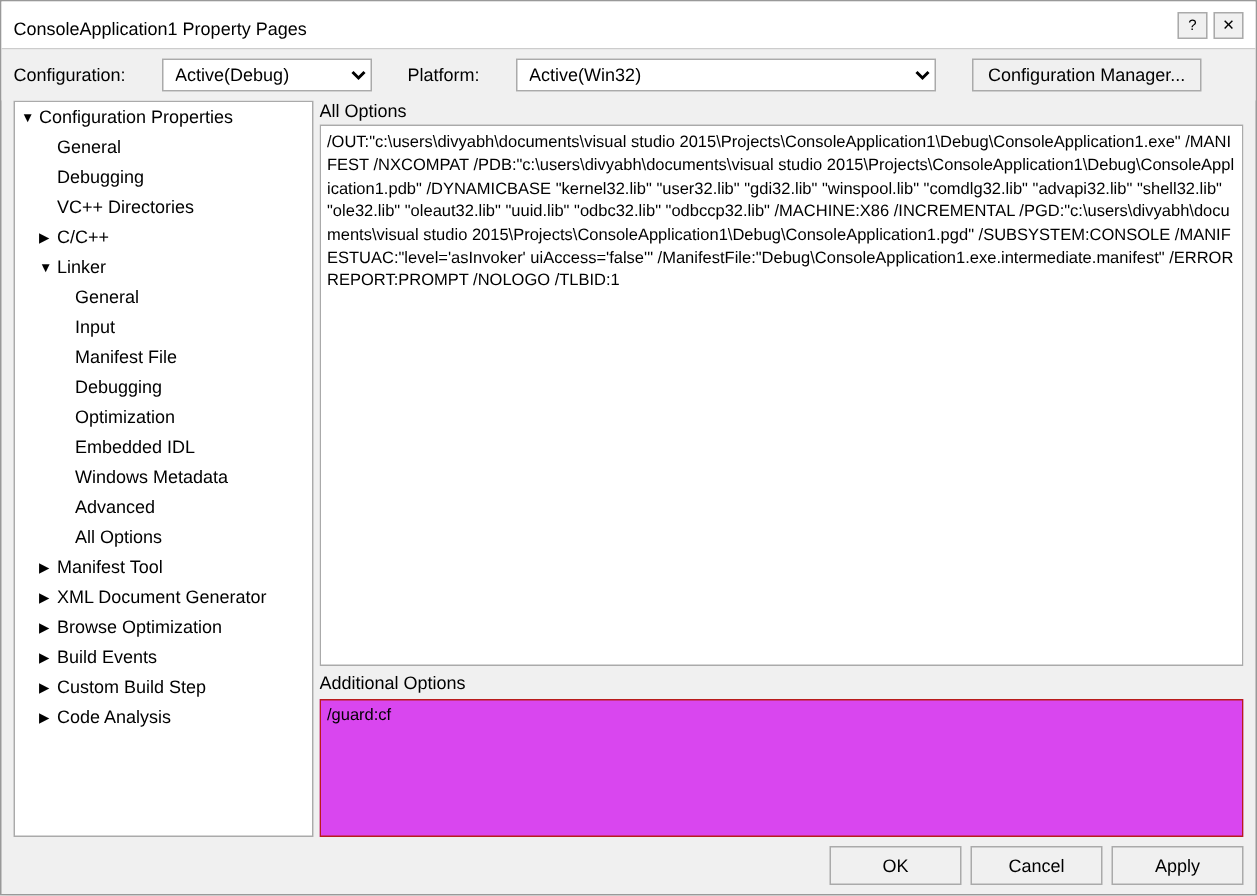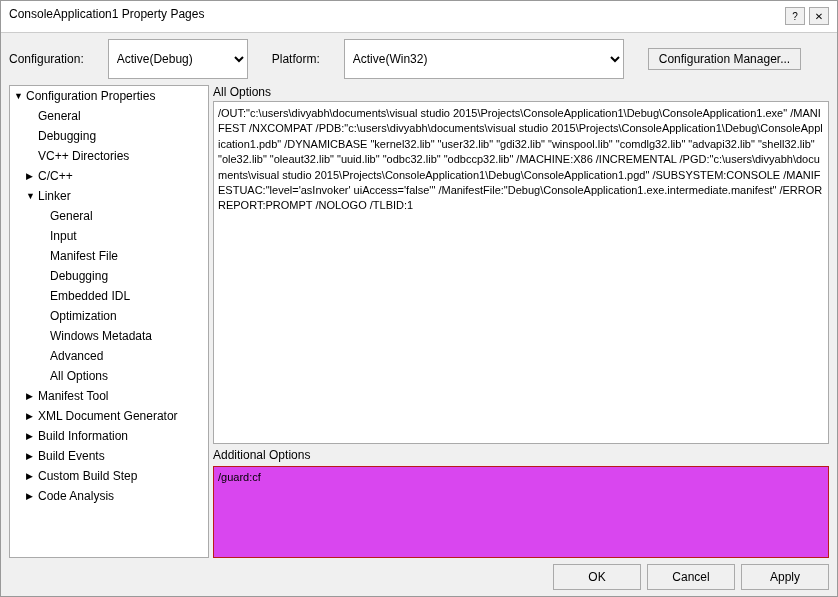--- a/index.html
+++ b/index.html
@@ -19,21 +19,21 @@
       height: 597px;
       background: #f0f0f0;
       border: 1px solid #999;
       display: flex;
       flex-direction: column;
       box-shadow: 2px 2px 8px rgba(0,0,0,0.3);
     }
     .title-bar {
       background: #fff;
       display: flex;
-      align-items: flex-start;
+      align-items: flex-end;
       justify-content: space-between;
       padding: 6px 8px;
       border-bottom: 1px solid #ccc;
       height: 32px;
     }
     .title-bar-left {
       font-size: 12px;
       color: #000;
     }
     .title-bar-buttons {
@@ -55,21 +55,21 @@
       display: flex;
       align-items: center;
       padding: 6px 8px;
       gap: 24px;
       background: #f0f0f0;
     }
     .config-label {
       font-size: 12px;
     }
     .config-select {
-      height: 40px;
+      height: 22px;
       font-size: 12px;
       border: 1px solid #aaa;
       background: white;
       padding: 0 4px;
       cursor: pointer;
     }
     .config-select-wide {
       width: 140px;
     }
     .platform-select {
@@ -261,49 +261,49 @@
       <div class="tree-item level2">
         <span class="expand-arrow"></span>
         <span>Manifest File</span>
       </div>
       <div class="tree-item level2">
         <span class="expand-arrow"></span>
         <span>Debugging</span>
       </div>
       <div class="tree-item level2">
         <span class="expand-arrow"></span>
+        <span>Optimization</span>
+      </div>
+      <div class="tree-item level2">
+        <span class="expand-arrow"></span>
         <span>Embedded IDL</span>
       </div>
       <div class="tree-item level2">
         <span class="expand-arrow"></span>
-        <span>Optimization</span>
-      </div>
-      <div class="tree-item level2">
-        <span class="expand-arrow"></span>
         <span>Windows Metadata</span>
       </div>
       <div class="tree-item level2">
         <span class="expand-arrow"></span>
         <span>Advanced</span>
       </div>
       <div class="tree-item level2">
         <span class="expand-arrow"></span>
         <span>All Options</span>
       </div>
       <div class="tree-item level1">
         <span class="expand-arrow">▶</span>
         <span>Manifest Tool</span>
       </div>
       <div class="tree-item level1">
         <span class="expand-arrow">▶</span>
         <span>XML Document Generator</span>
       </div>
       <div class="tree-item level1">
         <span class="expand-arrow">▶</span>
-        <span>Build Information</span>
+        <span>Browse Optimization</span>
       </div>
       <div class="tree-item level1">
         <span class="expand-arrow">▶</span>
         <span>Build Events</span>
       </div>
       <div class="tree-item level1">
         <span class="expand-arrow">▶</span>
         <span>Custom Build Step</span>
       </div>
       <div class="tree-item level1">

